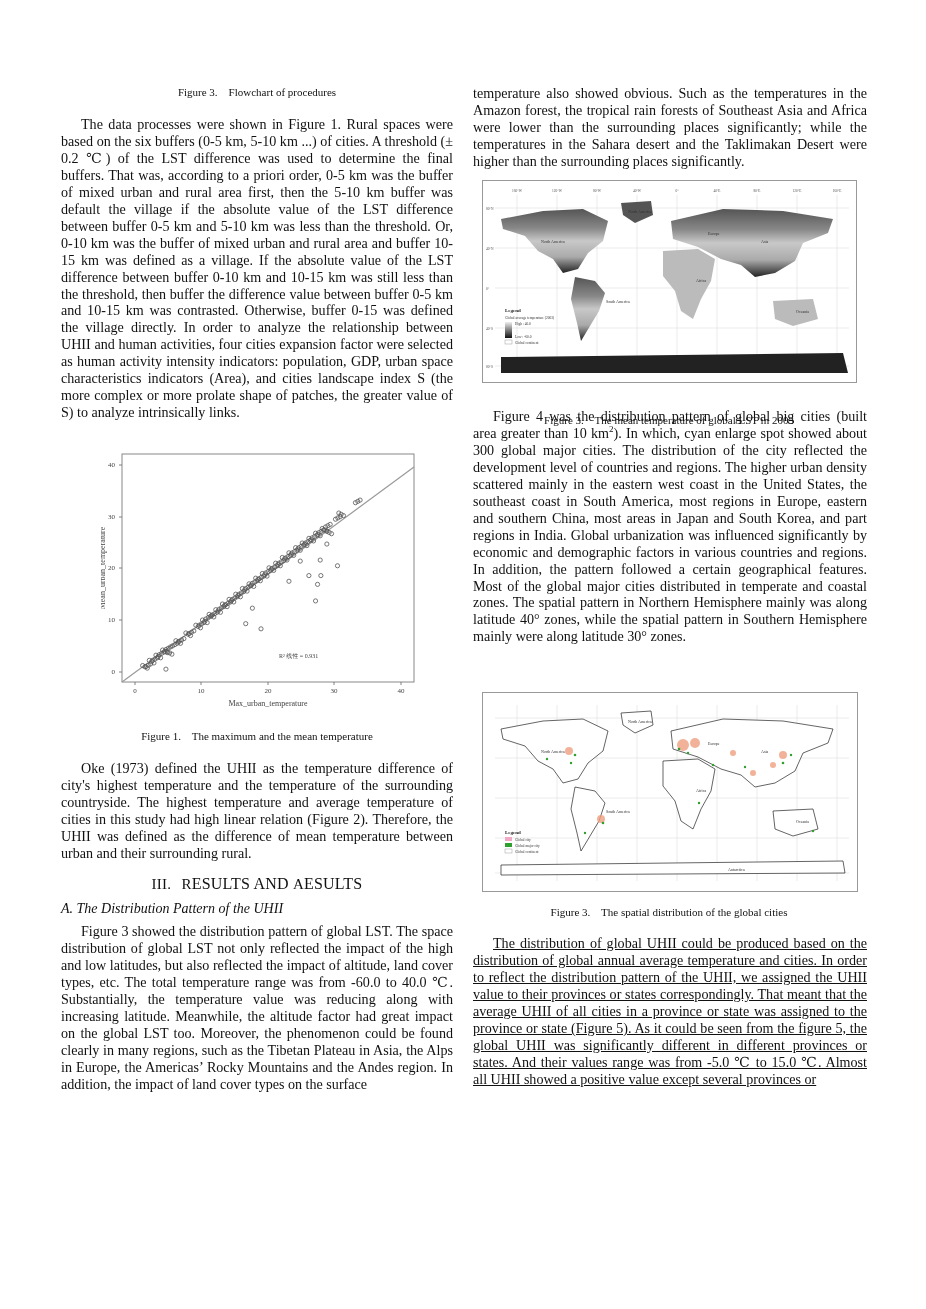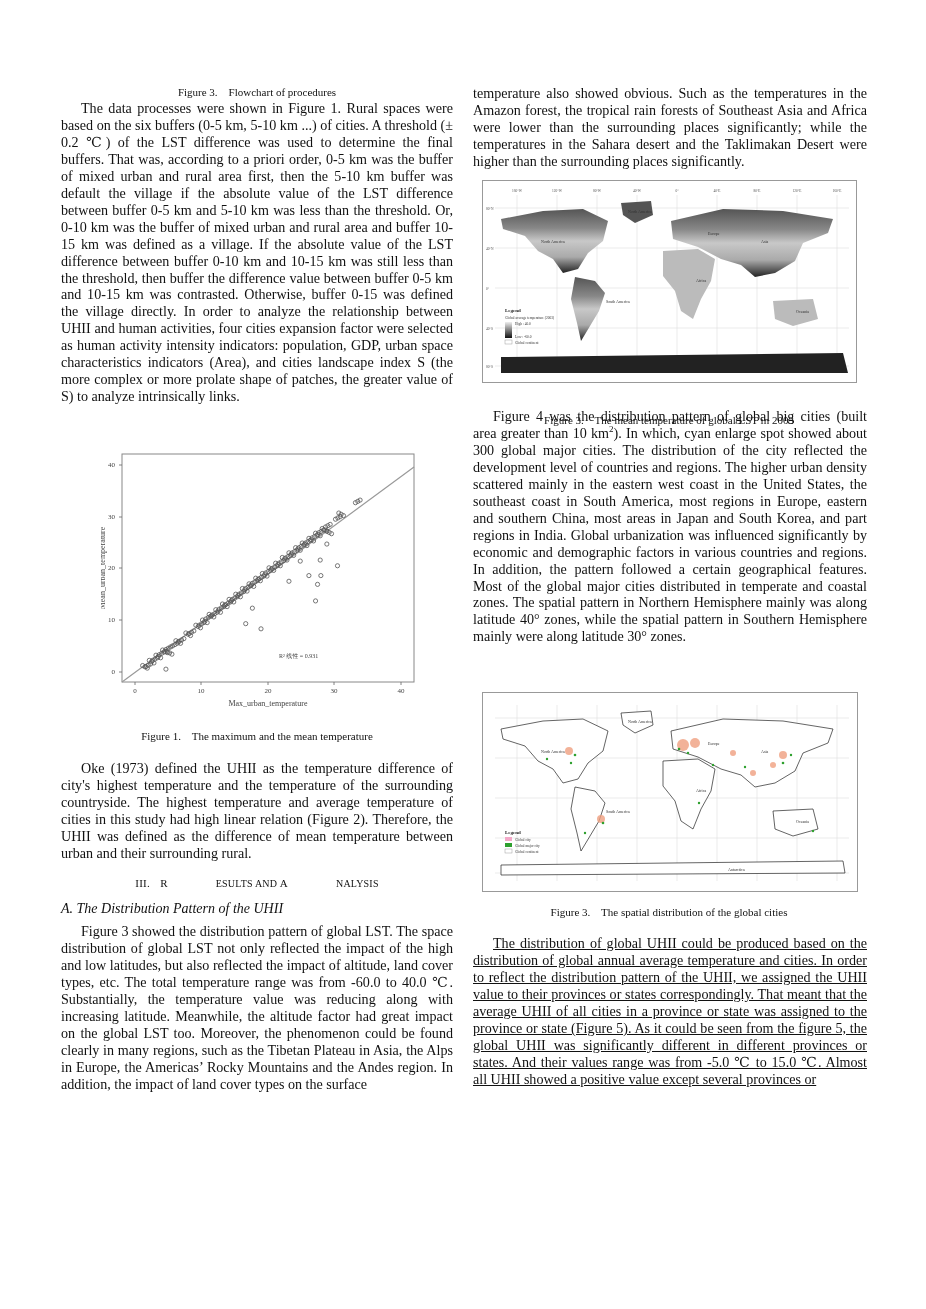--- a/index.html
+++ b/index.html
@@ -5,34 +5,34 @@
   html, body { margin: 0; padding: 0; background: #ffffff; }
   body { width: 926px; height: 1309px; position: relative; overflow: hidden;
          font-family: "Liberation Serif", "DejaVu Serif", serif; color: #111; }
   .col { position: absolute; width: 392px; }
   .col-left { left: 61px; top: 0; }
   .col-right { left: 473px; top: 0; }
   .caption { position: absolute; font-size: 11px; text-align: center; width: 100%; white-space: pre; }
   .para { position: absolute; font-size: 14.1px; line-height: 16.95px; text-align: justify; text-align-last: left; hyphens: none; }
   .para .indent { display: inline-block; width: 20px; }
   .heading-sc { position: absolute; font-size: 13px; width: 100%; text-align: center; letter-spacing: 0.2px; }
-  .heading-sc .big { font-size: 11px; }
-  .heading-sc .small { font-size: 10px; margin-left: 48px; }
+  .heading-sc .big { font-size: 15px; }
+  .heading-sc .small { font-size: 16px; }
   .subhead { position: absolute; font-size: 14px; font-style: italic; }
   .figure { position: absolute; }
   .mapframe { border: 1.5px solid #999; background: #fff; box-sizing: border-box; }
   svg text { font-family: "Liberation Serif", serif; }
 </style>
 </head>
 <body>
 
 <div class="col col-left">
   <div class="caption" style="top:86px;">Figure 3.    Flowchart of procedures</div>
 
-  <div class="para" style="top:100px; width:392px;">
+  <div class="para" style="top:116px; width:392px;">
     <span class="indent"></span><span>The data processes were shown in Figure 1. Rural spaces were based on the six buffers (0-5 km, 5-10 km ...) of cities. A threshold (± 0.2 ℃) of the LST difference was used to determine the final buffers. That was, according to a priori order, 0-5 km was the buffer of mixed urban and rural area first, then the 5-10 km buffer was default the village if the absolute value of the LST difference between buffer 0-5 km and 5-10 km was less than the threshold. Or, 0-10 km was the buffer of mixed urban and rural area and buffer 10-15 km was defined as a village. If the absolute value of the LST difference between buffer 0-10 km and 10-15 km was still less than the threshold, then buffer the difference value between buffer 0-5 km and 10-15 km was contrasted. Otherwise, buffer 0-15 was defined the village directly. In order to analyze the relationship between UHII and human activities, four cities expansion factor were selected as human activity intensity indicators: population, GDP, urban space characteristics indicators (Area), and cities landscape index S (the more complex or more prolate shape of patches, the greater value of S) to analyze intrinsically links.</span>
   </div>
 
   <div class="figure" style="left:40px; top:447px; width:320px; height:270px;">
     <svg width="320" height="270" viewBox="0 0 320 270">
       <rect x="21" y="7" width="292" height="228" fill="#fff" stroke="#888" stroke-width="1"></rect>
 
       <g stroke="#666" stroke-width="0.8">
         <line x1="18" y1="225" x2="21" y2="225"></line>
           <line x1="18" y1="173" x2="21" y2="173"></line>
@@ -254,21 +254,21 @@
     </svg>
   </div>
 
   <div class="caption" style="top:730px;">Figure 1.    The maximum and the mean temperature</div>
 
   <div class="para" style="top:760px; width:392px;">
     <span class="indent"></span><span>Oke (1973) defined the UHII as the temperature difference of city's highest temperature and the temperature of the surrounding countryside. The highest temperature and average temperature of cities in this study had high linear relation (Figure 2). Therefore, the UHII was defined as the difference of mean temperature between urban and their surrounding rural.</span>
   </div>
 
   <div class="heading-sc" style="top:875px;">
-    <span class="big">III.</span>&nbsp;&nbsp;&nbsp;<span class="big">R</span><span class="small">ESULTS AND </span><span class="big">A</span><span class="small">NALYSIS</span>
+    <span class="big">III.</span>&nbsp;&nbsp;&nbsp;<span class="big">R</span><span class="small">ESULTS AND </span><span class="big">A</span><span class="small">ESULTS</span>
   </div>
 
   <div class="subhead" style="top:901px; left:0;">A.  The Distribution Pattern of the UHII</div>
 
   <div class="para" style="top:923px; width:392px;">
     <span class="indent"></span><span>Figure 3 showed the distribution pattern of global LST. The space distribution of global LST not only reflected the impact of the high and low latitudes, but also reflected the impact of altitude, land cover types, etc. The total temperature range was from -60.0 to 40.0 ℃. Substantially, the temperature value was reducing along with increasing latitude. Meanwhile, the altitude factor had great impact on the global LST too. Moreover, the phenomenon could be found clearly in many regions, such as the Tibetan Plateau in Asia, the Alps in Europe, the Americas’ Rocky Mountains and the Andes region. In addition, the impact of land cover types on the surface</span>
   </div>
 </div>
 
 <div class="col col-right">

